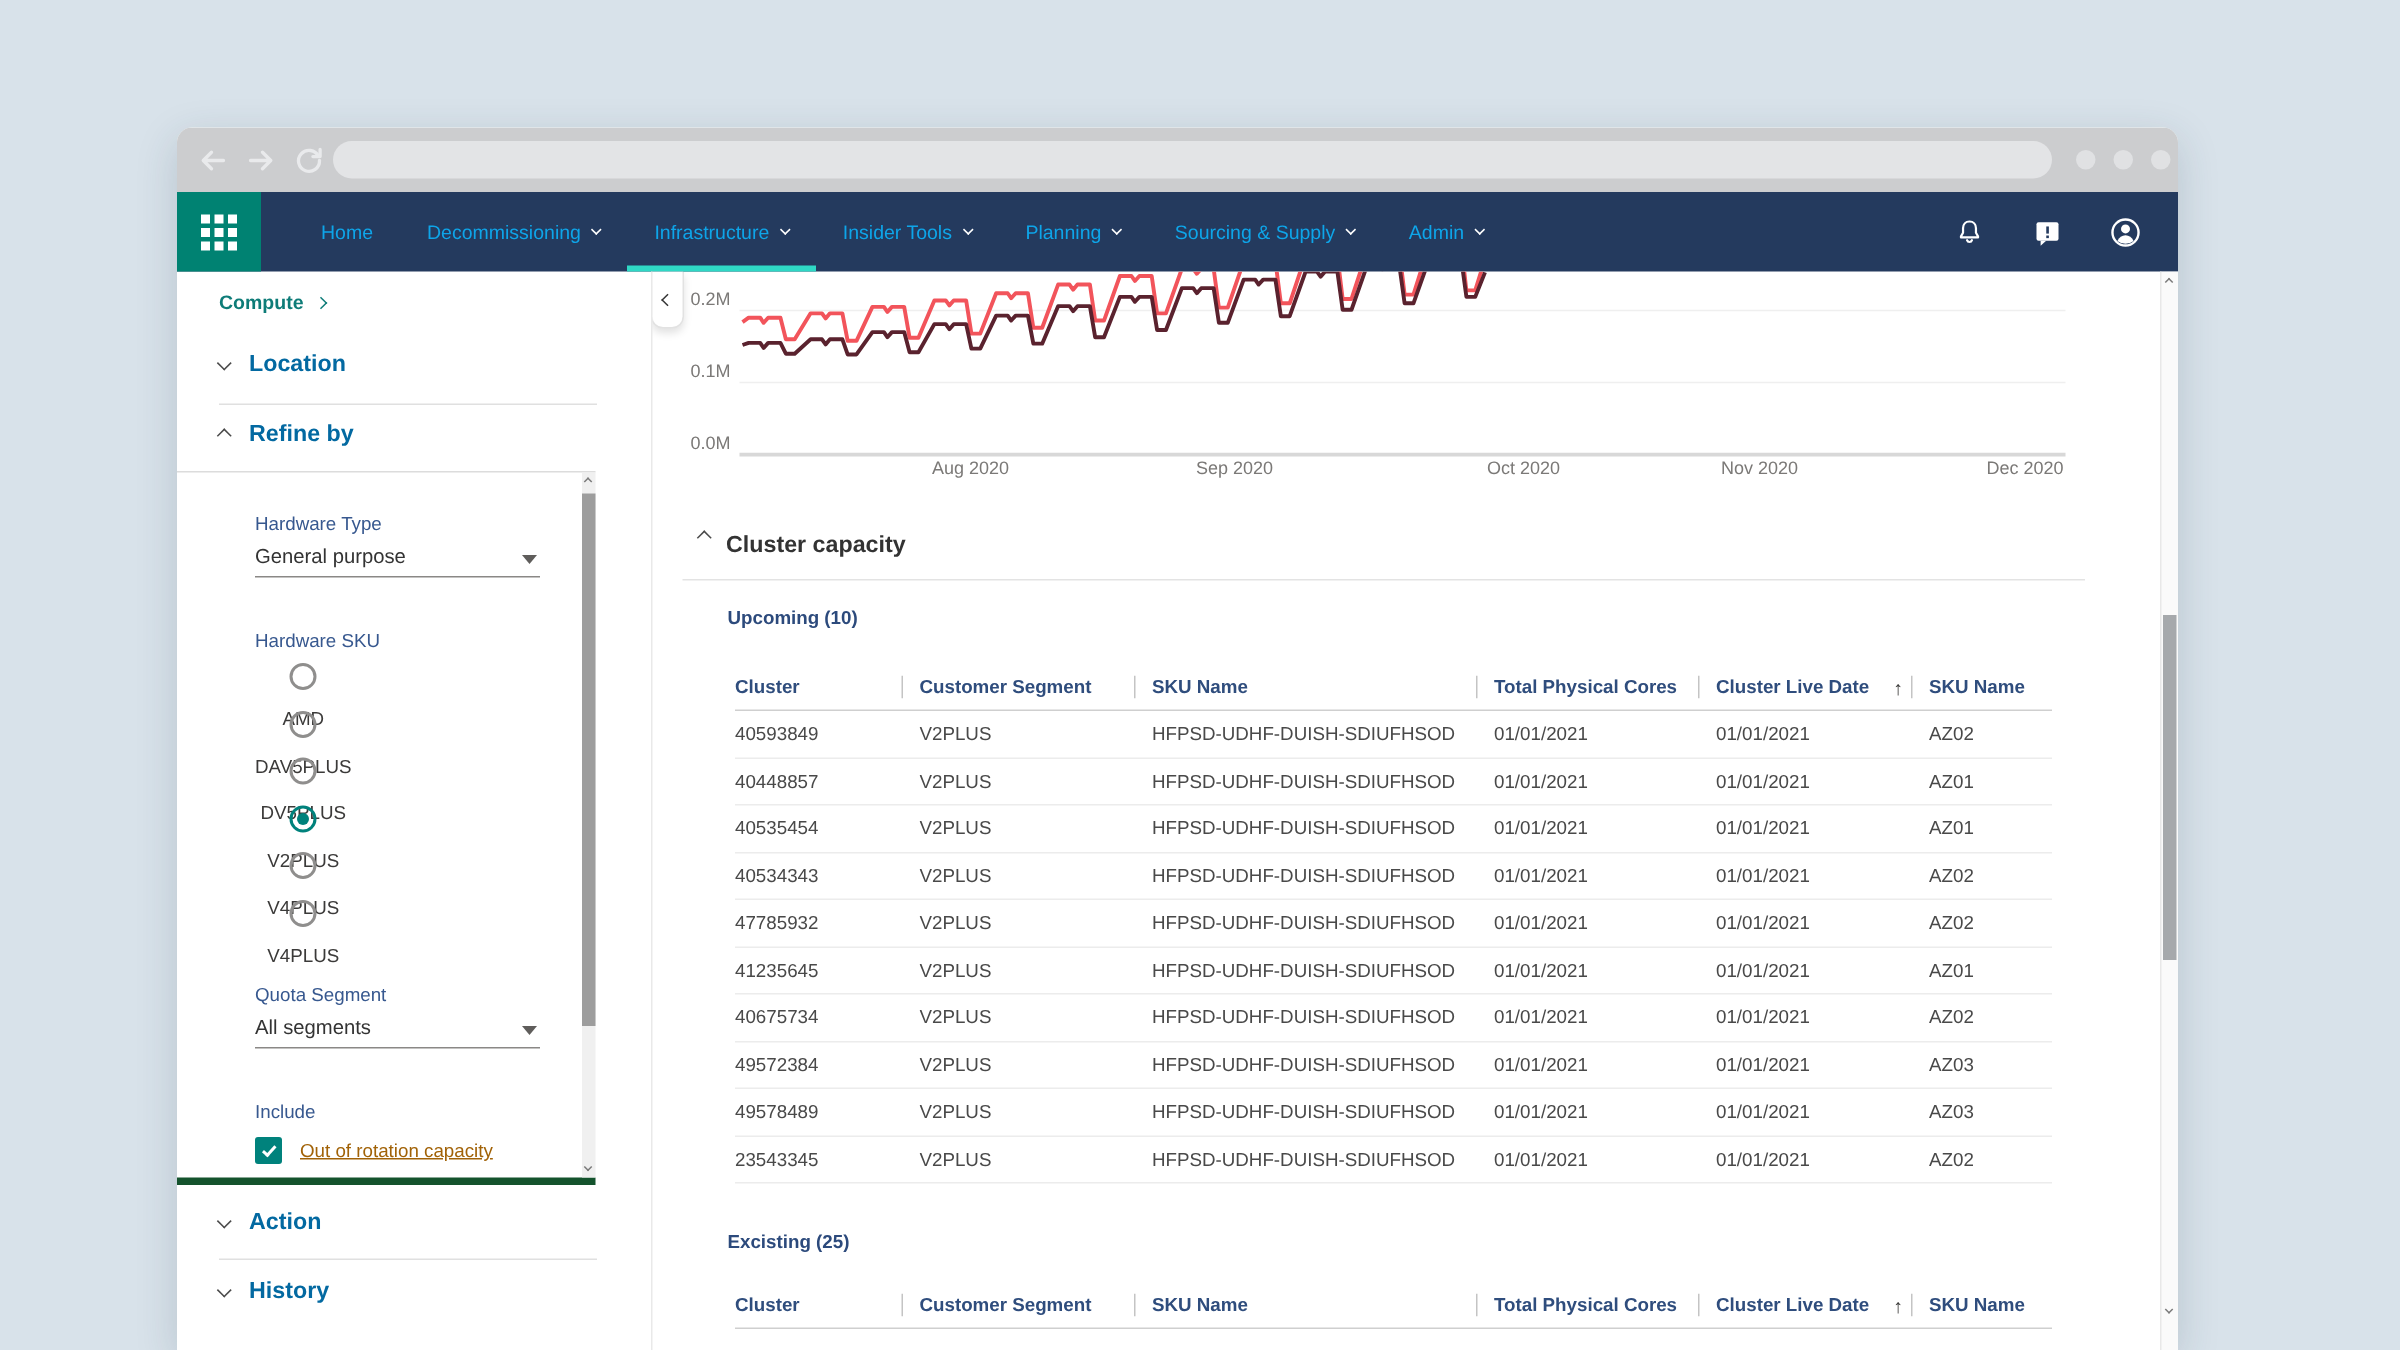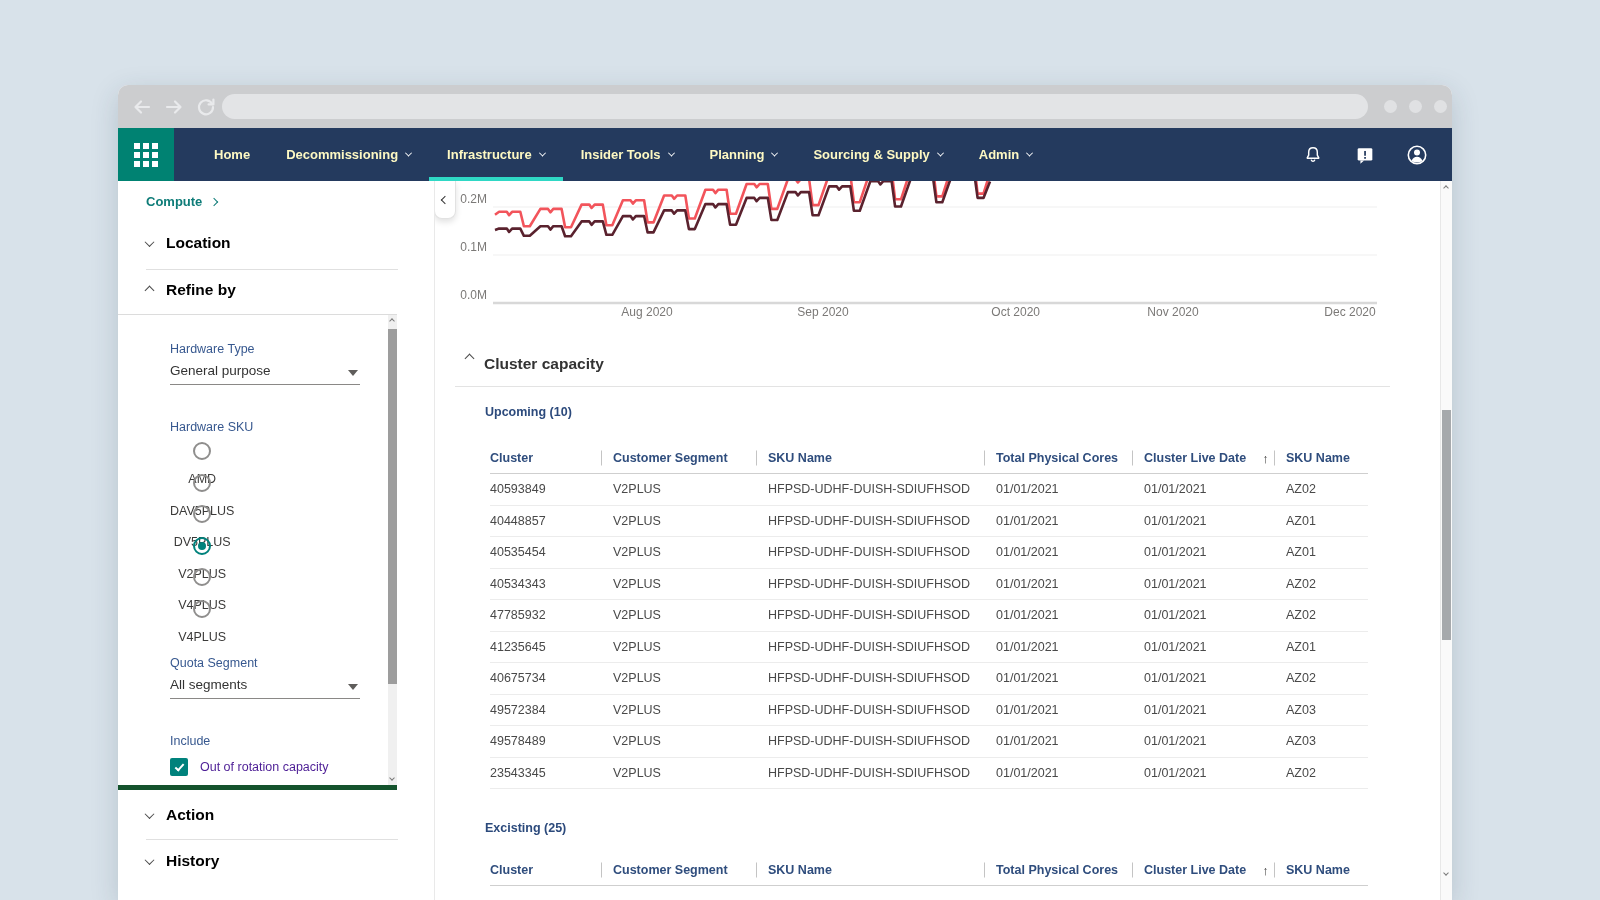--- a/index.html
+++ b/index.html
@@ -17,21 +17,21 @@
   .addressbar { position:absolute; left:104px; top:9px; width:1146px; height:25px; background:#e3e4e6; border-radius:13px; }
   .tb-dot { position:absolute; top:15px; width:13px; height:13px; border-radius:50%; background:#e0e1e3; }
 
   
   .navbar { height:53px; background:#243a5e; display:flex; align-items:stretch; position:relative; }
   .waffle { width:56px; background:#008272; display:flex; align-items:center; justify-content:center; cursor:pointer; }
   .waffle-grid { display:grid; grid-template-columns:repeat(3,6px); grid-gap:3px; }
   .waffle-grid i { width:6px; height:6px; background:#fff; display:block; }
   .nav-items { display:flex; align-items:stretch; margin-left:22px; }
   .nav-item { position:relative; display:flex; align-items:center; gap:8px; padding:0 18px;
-              color:#fef9c3; font-size:13px; font-weight:700; cursor:pointer; white-space:nowrap; }
+              color:#0ea5e9; font-size:13px; font-weight:400; cursor:pointer; white-space:nowrap; }
   .nav-item.active::after { content:""; position:absolute; left:0; right:0; bottom:0; height:4px; background:#2fd8c5; }
   .nav-right { position:absolute; right:22px; top:0; height:53px; display:flex; align-items:center; gap:26px; }
   .nav-icon { width:26px; height:26px; display:flex; align-items:center; justify-content:center; cursor:pointer; }
 
   
   .chev { display:inline-block; width:6px; height:6px; border-right:1.6px solid currentColor; border-bottom:1.6px solid currentColor; }
   .chev.down  { transform:rotate(45deg) translate(-1px,-1px); }
   .chev.up    { transform:rotate(-135deg); }
   .chev.right { transform:rotate(-45deg); }
   .chev.left  { transform:rotate(135deg); }
@@ -39,41 +39,41 @@
 
   
   .content { display:flex; height:719px; background:#fff; }
 
   
   .sidebar { position:relative; width:317px; border-right:1px solid #e9e9e9; flex:none; }
   .breadcrumb { position:absolute; left:28px; top:13px; display:flex; align-items:center; gap:9px;
                 color:#0e7c78; font-size:13px; font-weight:600; cursor:pointer; }
   .breadcrumb .chev { color:#0e7c78; }
   .side-header { position:absolute; left:28px; display:flex; align-items:center; gap:13px;
-                 font-size:15.5px; font-weight:700; color:#000000; cursor:pointer; }
+                 font-size:15.5px; font-weight:700; color:#0369a1; cursor:pointer; }
   .side-header .chev { color:#4a4a4a; width:7px; height:7px; }
   .side-divider { position:absolute; left:28px; width:252px; height:1px; background:#e0e0e0; }
 
   .panel { position:absolute; left:0; top:133px; width:279px; height:476px;
            border-top:1px solid #dcdcdc; border-bottom:5px solid #14532d; }
   .f-label { position:absolute; left:52px; font-size:12.5px; color:#37588f; }
   .f-select { position:absolute; left:52px; width:190px; height:22px; border-bottom:1px solid #8a8886;
               font-size:13.5px; color:#333; cursor:pointer; }
   .f-select .caret { position:absolute; right:2px; top:7px; width:0; height:0;
                      border-left:5px solid transparent; border-right:5px solid transparent; border-top:6px solid #5f5d5b; }
   .radio-group { position:absolute; left:52px; top:127px; }
   .radio-row { height:31.5px; display:flex; align-items:center; gap:12px; cursor:pointer;flex-direction:column; }
   .radio { width:18px; height:18px; border:2px solid #8f8e8d; border-radius:50%; position:relative; flex:none; }
   .radio.selected { border-color:#00827c; }
   .radio.selected::after { content:""; position:absolute; inset:3px; background:#00827c; border-radius:50%; }
   .radio-label { font-size:12.5px; color:#3b3a39; }
   .check-row { position:absolute; left:52px; top:443px; display:flex; align-items:center; gap:12px; cursor:pointer; }
   .checkbox { width:18px; height:18px; background:#00827c; border-radius:2px; display:flex; align-items:center; justify-content:center; }
   .checkbox i { width:5px; height:9px; border-right:2px solid #fff; border-bottom:2px solid #fff; transform:rotate(42deg); margin-bottom:2px; }
-  .check-label { font-size:12.5px; color:#4c1d95; }
+  .check-label { font-size:12.5px; color:#a16207;text-decoration:underline; }
 
   .panel-scroll { position:absolute; right:0; top:0; bottom:0; width:9px; background:#f0f0f0; }
   .panel-scroll .thumb { position:absolute; left:0; right:0; top:14px; height:355px; background:#9d9d9d; }
   .scroll-chev { position:absolute; left:1.5px; color:#7a7a7a; width:4px; height:4px;
                  border-right:1.3px solid currentColor; border-bottom:1.3px solid currentColor; }
 
   
   .main { position:relative; flex:1; overflow:hidden; }
   .collapse-btn { position:absolute; left:-1px; top:0; width:22px; height:38px; background:#fff;
                   border:1px solid #e2e2e2; border-top:none; border-radius:0 0 8px 8px;

